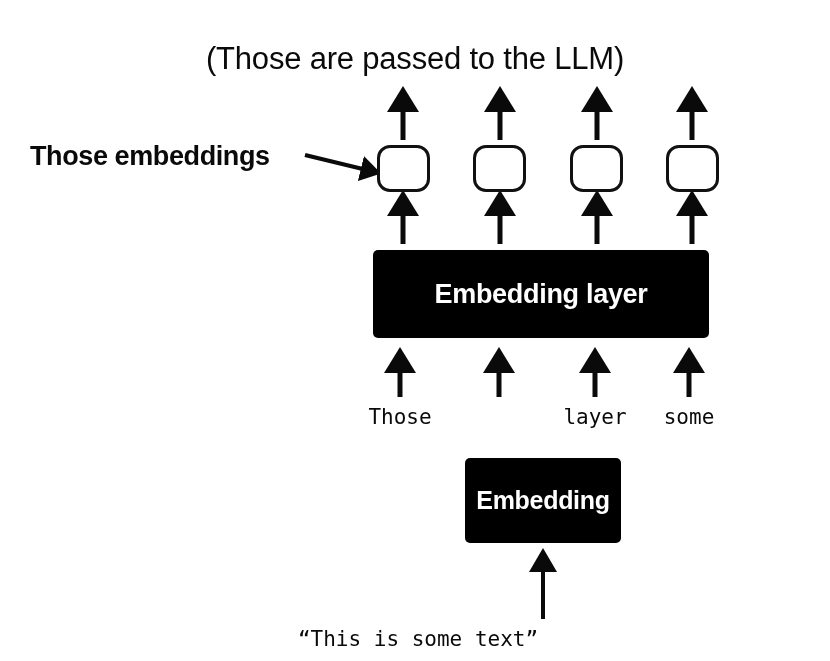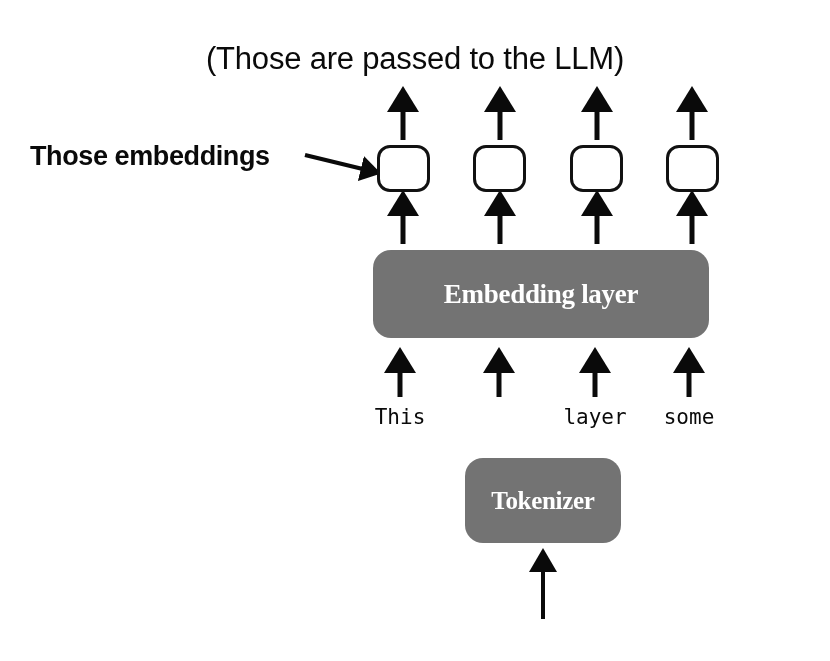--- a/index.html
+++ b/index.html
@@ -65,27 +65,27 @@
     border-radius: 13px;
   }
   .token-box.b0 { left: 377px; }
   .token-box.b1 { left: 473px; }
   .token-box.b2 { left: 570px; }
   .token-box.b3 { left: 666px; }
 
   
   .block {
     position: absolute;
-    background: #737373;
-    border-radius: 18px;
+    background: #000000;
+    border-radius: 5px;
     display: flex;
     align-items: center;
     justify-content: center;
     color: #ffffff;
-    font-family: Liberation Serif, serif;
+    font-family: Liberation Sans, sans-serif;
     font-weight: 700;
     letter-spacing: -0.3px;
   }
 
   .block-embedding {
     left: 373px;
     top: 250px;
     width: 336px;
     height: 88px;
     font-size: 27px;
@@ -170,20 +170,21 @@
 
   <div class="label-embeddings">Those embeddings</div>
 
   <div class="token-box b0"></div>
   <div class="token-box b1"></div>
   <div class="token-box b2"></div>
   <div class="token-box b3"></div>
 
   <div class="block block-embedding">Embedding layer</div>
 
-  <div class="token-word w0">This</div>
+  <div class="token-word w0">Those</div>
   <div class="token-word w2">layer</div>
   <div class="token-word w3">some</div>
 
-  <div class="block block-tokenizer">Tokenizer</div>
+  <div class="block block-tokenizer">Embedding</div>
 
+  <div class="input-string">“This is some text”</div>
 
 </div>
 
 </body></html>

